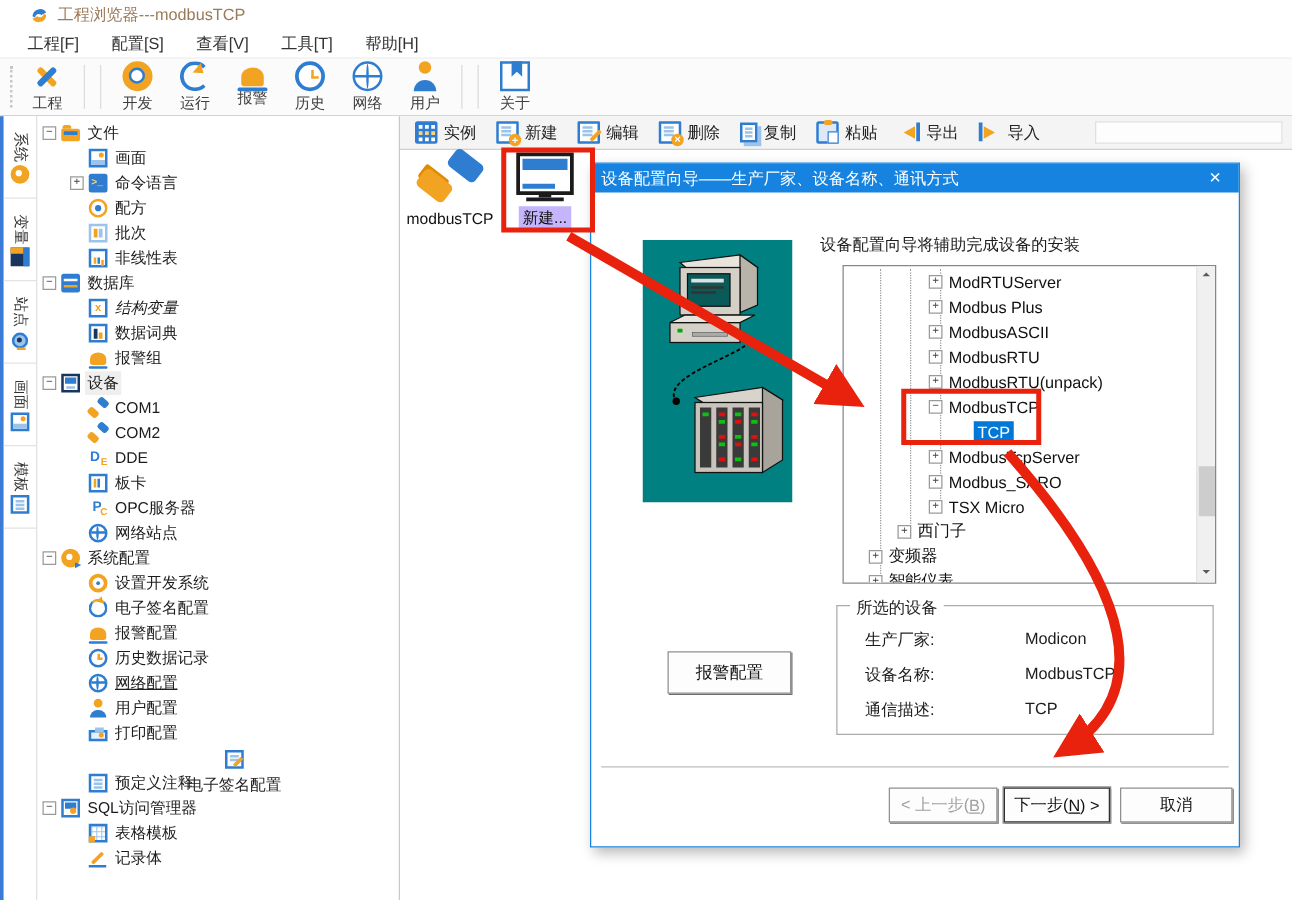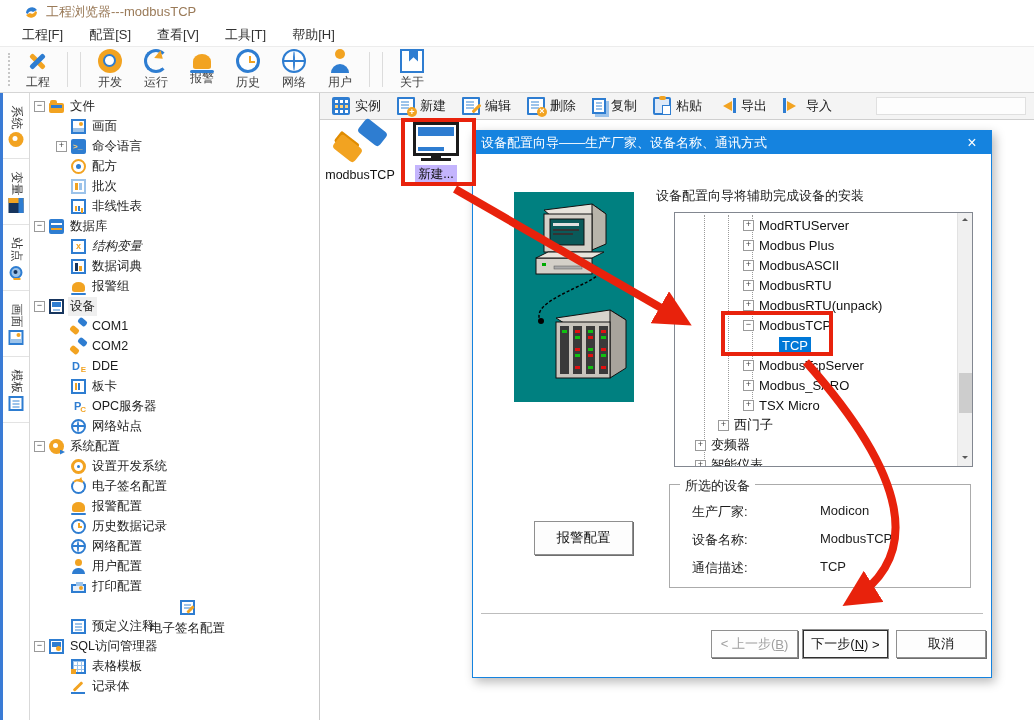--- a/index.html
+++ b/index.html
@@ -452,21 +452,21 @@
       <div class="tree-row" style="padding-left: 26px;">
         <span class="exp-spacer"></span>
         <span class="ic ic-alarm"></span>
         <span class="lbl">报警配置</span>
       </div>
       <div class="tree-row" style="padding-left: 26px;">
         <span class="exp-spacer"></span>
         <span class="ic ic-clock"></span>
         <span class="lbl">历史数据记录</span>
       </div>
-      <div class="tree-row" style="padding-left: 26px;">
+      <div class="tree-row" style="padding-left: 26px; text-decoration: underline;">
         <span class="exp-spacer"></span>
         <span class="ic ic-globe"></span>
         <span class="lbl">网络配置</span>
       </div>
       <div class="tree-row" style="padding-left: 26px; text-align: right;">
         <span class="exp-spacer"></span>
         <span class="ic ic-user"></span>
         <span class="lbl">用户配置</span>
       </div>
       <div class="tree-row" style="padding-left: 26px;">

